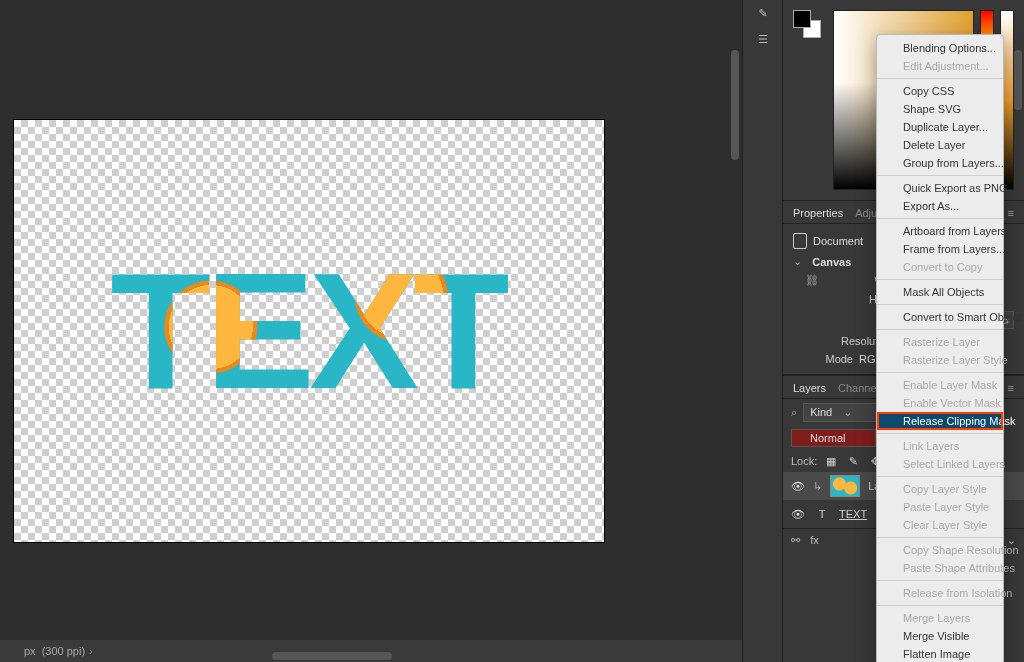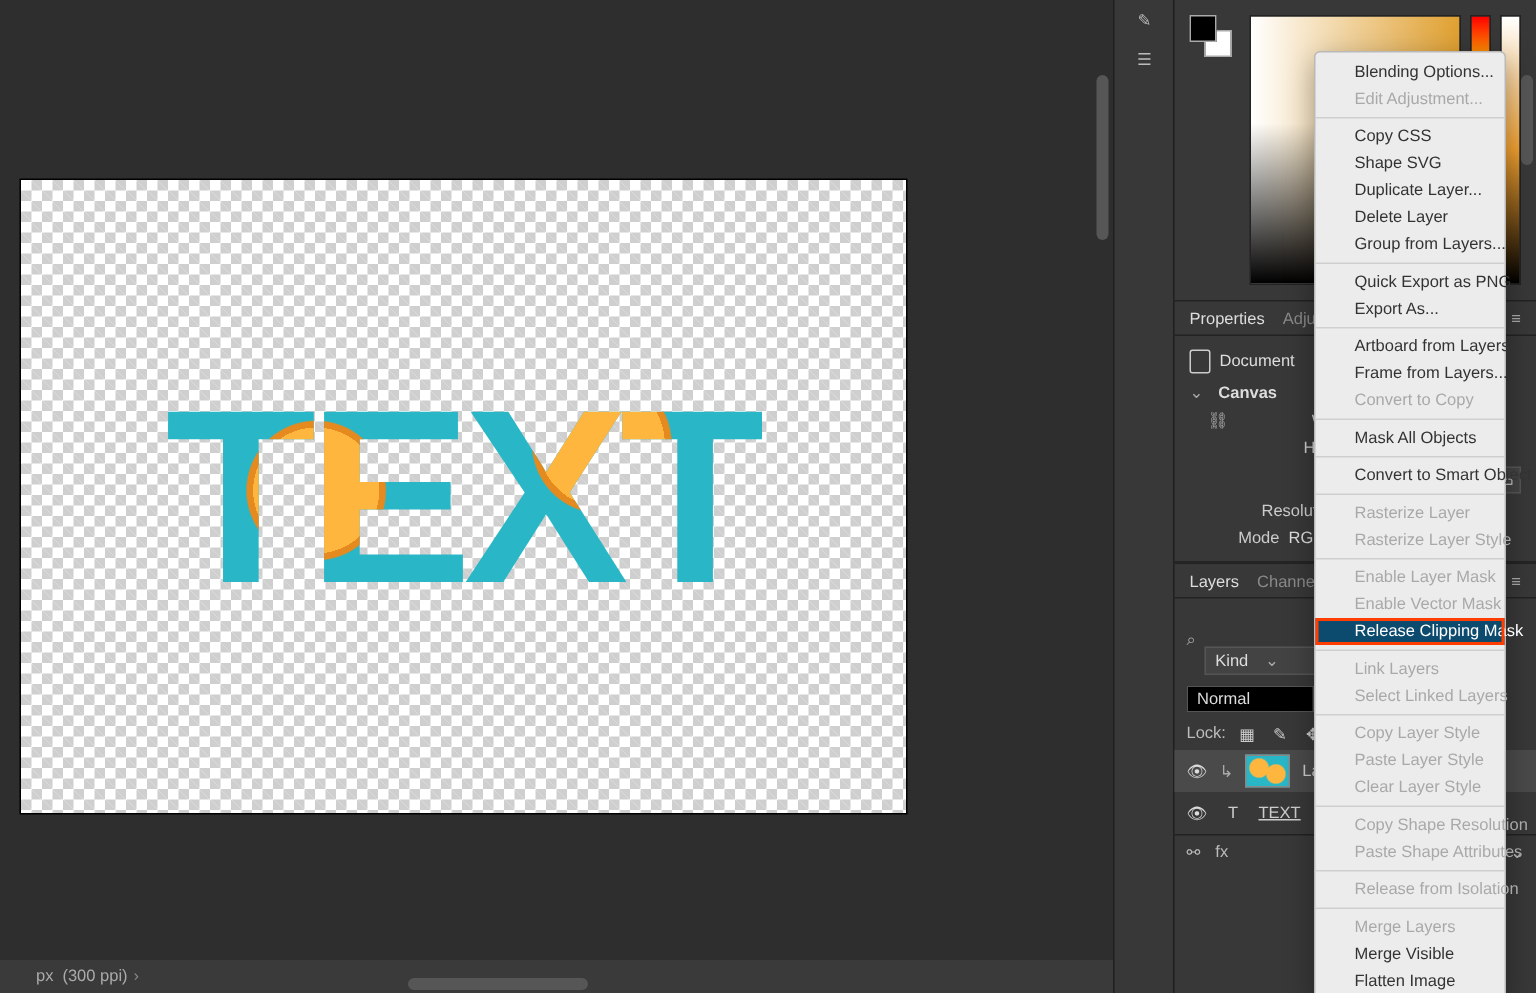--- a/index.html
+++ b/index.html
@@ -72,24 +72,24 @@
   .props-row { display:flex; align-items:center; gap:6px; padding:3px 0; }
   .props-row .label { width:60px; text-align:right; color:#ccc; }
   .doc-ico { width:14px; height:16px; border:1px solid #ccc; border-radius:2px; }
   .caret { color:#aaa; margin-right:4px; }
   .val { color:#ddd; }
   .btn-ico { width:20px; height:18px; border:1px solid #555; background:#434343; display:flex; align-items:center; justify-content:center; color:#ddd; }
 
   
   .layers-area { border-top:1px solid #222; }
   .filters-row { display:flex; align-items:center; padding:4px 8px; gap:6px; }
-  .kind-sel { background:#434343; border:1px solid #555; padding:2px 34px 2px 6px; color:#ddd;margin-top:28px; }
+  .kind-sel { background:#434343; border:1px solid #555; padding:2px 34px 2px 6px; color:#ddd; }
   .tiny-ico { width:16px; height:16px; display:flex; align-items:center; justify-content:center; color:#ccc; }
   .blend-row { display:flex; align-items:center; padding:3px 8px; gap:8px; }
-  .blend-sel { background:#000000; border:1px solid #555; padding:2px 18px 2px 6px; color:#ddd; flex:0 0 85px; }
+  .blend-sel { background:#7f1d1d; border:1px solid #555; padding:2px 18px 2px 18px; color:#ddd; flex:0 0 85px; }
   .lock-row { display:flex; align-items:center; padding:3px 8px; gap:6px; color:#bbb; }
   .layer-row { display:flex; align-items:center; padding:4px 8px; gap:8px; height:28px; }
   .layer-row.sel { background:#4a4a4a; }
   .eye { width:14px; color:#ddd; }
   .layer-thumb { width:30px; height:22px; border:1px solid #888; background:#29b6c6;
         background-image: radial-gradient(circle at 30% 40%, #ffb63e 0 6px, transparent 7px),
                           radial-gradient(circle at 70% 60%, #ffb63e 0 6px, transparent 7px); }
   .layer-bottom-icons { display:flex; gap:10px; padding:5px 8px; border-top:1px solid #222; color:#bbb; }
 
   

